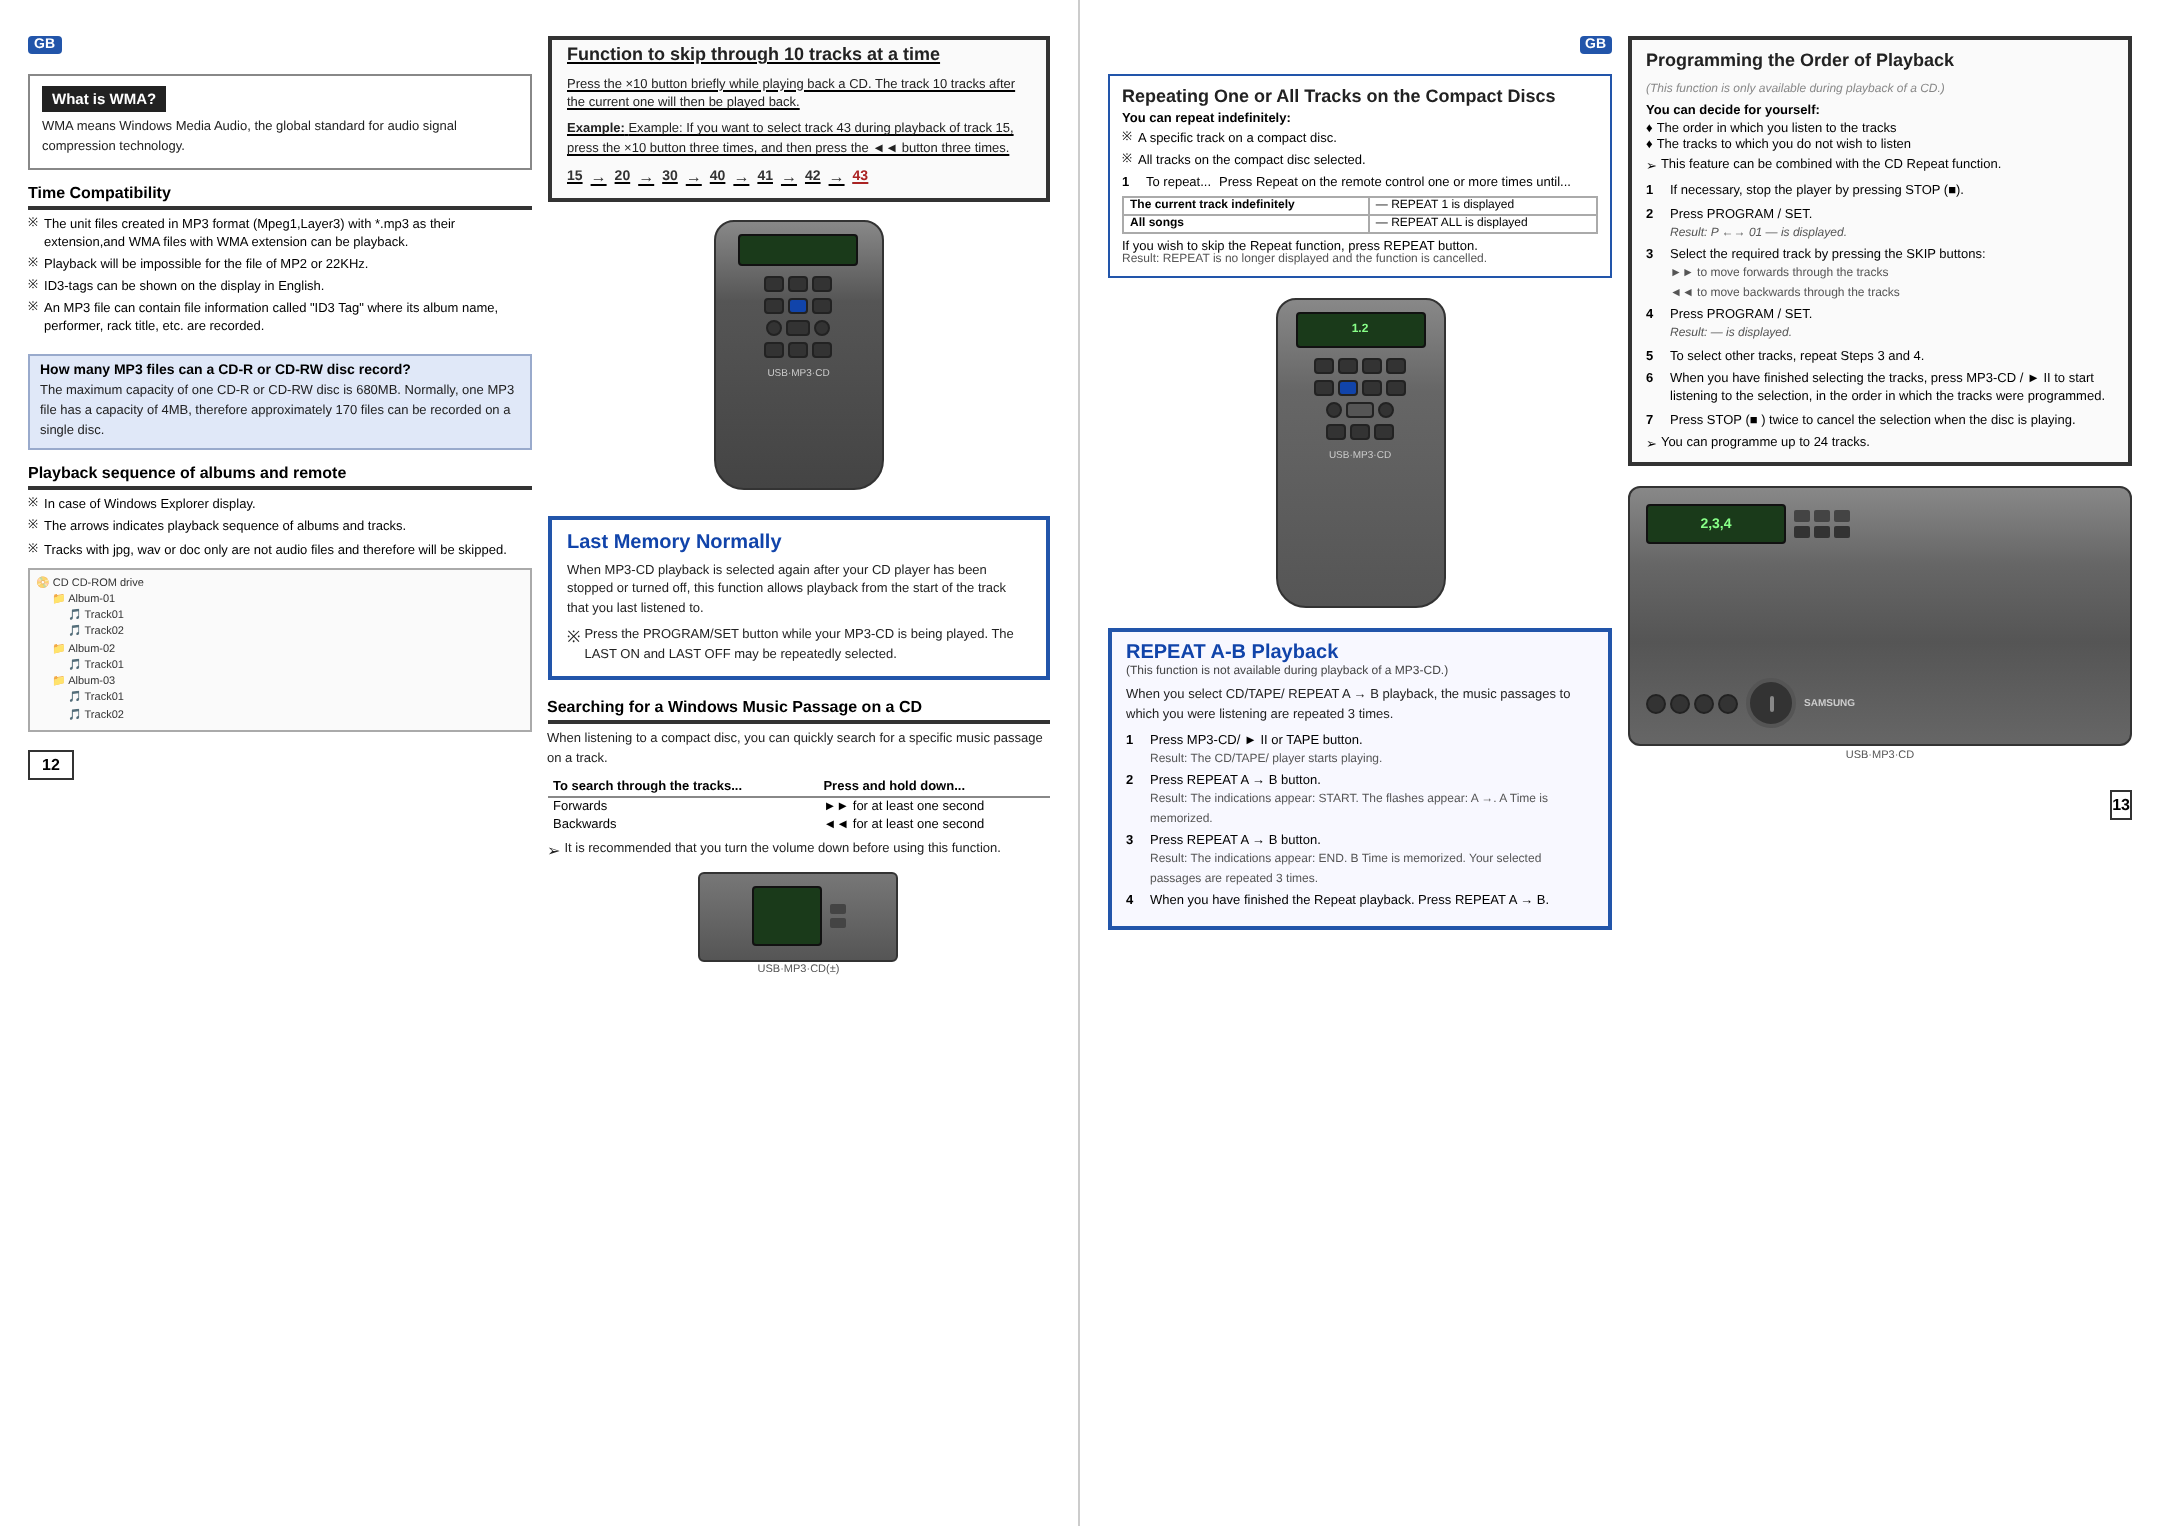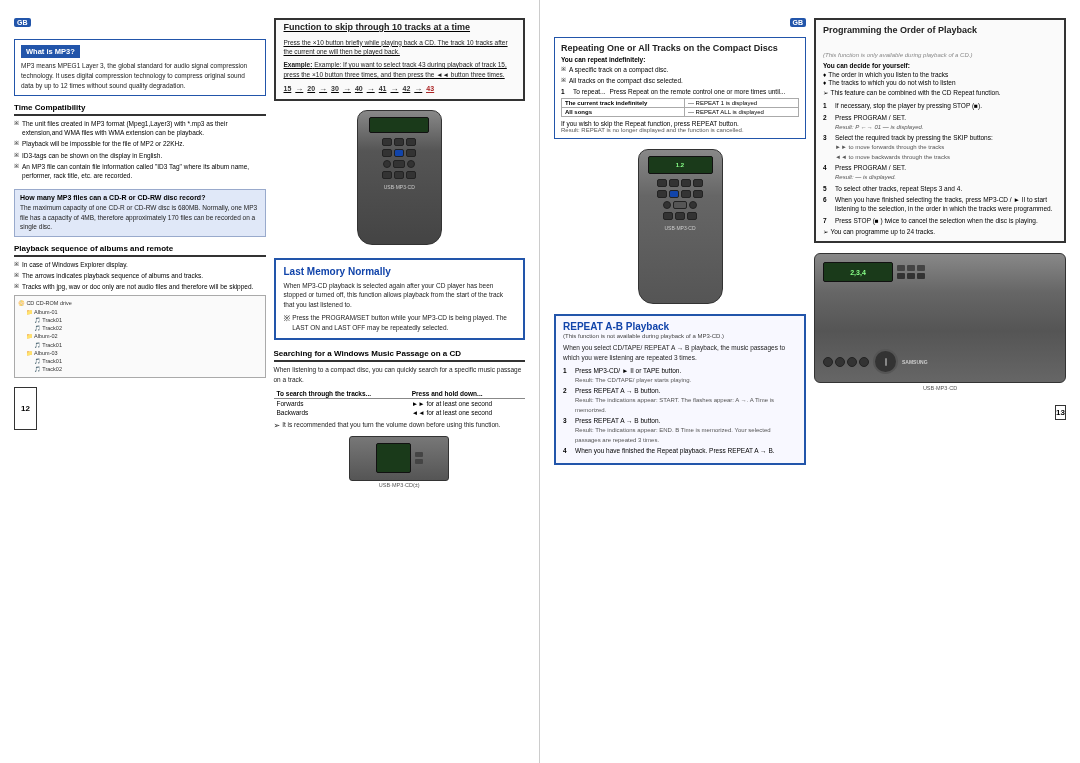--- a/index.html
+++ b/index.html
@@ -219,21 +219,21 @@
     
     .prog-box {
       border: 2px solid #333;
       padding: 5px 7px;
       background: #fafafa;
     }
     .prog-title {
       font-size: 9px;
       font-weight: bold;
       color: #222;
-      margin-bottom: 17px;
+      margin-bottom: 7px;
     }
     .prog-subtitle {
       font-size: 6px;
       color: #888;
       font-style: italic;
       margin-bottom: 4px;
     }
 
     
     .remote-control {
@@ -302,25 +302,25 @@
 
   <div class="left-page">
     <div class="two-col" style="flex:1; align-items:flex-start;">
 
       <div class="col">
 
         <div style="display:flex; align-items:center; gap:4px; margin-bottom:2px;">
           <div class="gb-badge">GB</div>
         </div>
 
-
-        <div class="section-box" style="border-color:#2255aa; margin-top:2px;">
-          <div class="section-title" style="background:#2255aa;">What is MP3?</div>
-          <div class="section-text">MP3 means MPEG1 Layer 3, the global standard for audio signal compression technology. It uses digital compression technology to compress original sound data by up to 12 times without sound quality degradation.</div>
-        </div>
+        <div class="section-box">
+          <div class="section-title">What is WMA?</div>
+          <div class="section-text">WMA means Windows Media Audio, the global standard for audio signal compression technology.</div>
+        </div>
+
 
         <div style="margin-top:2px;">
           <div style="font-size:8px; font-weight:bold; border-bottom:2px solid #333; padding-bottom:2px; margin-bottom:3px;">Time Compatibility</div>
           <div class="bullet-item">The unit files created in MP3 format (Mpeg1,Layer3) with *.mp3 as their extension,and WMA files with WMA extension can be playback.</div>
           <div class="bullet-item">Playback will be impossible for the file of MP2 or 22KHz.</div>
           <div class="bullet-item">ID3-tags can be shown on the display in English.</div>
           <div class="bullet-item">An MP3 file can contain file information called "ID3 Tag" where its album name, performer, rack title, etc. are recorded.</div>
         </div>
 
         <div style="background:#e0e8f8; border:1px solid #99aacc; padding:4px 5px; margin-top:2px;">
@@ -341,21 +341,21 @@
             <div class="tree-indent2">🎵 Track02</div>
             <div class="tree-indent">📁 Album-02</div>
             <div class="tree-indent2">🎵 Track01</div>
             <div class="tree-indent">📁 Album-03</div>
             <div class="tree-indent2">🎵 Track01</div>
             <div class="tree-indent2">🎵 Track02</div>
           </div>
         </div>
 
         <div style="margin-top:auto; display:flex; justify-content:flex-start; padding-top:4px;">
-          <div style="border:1px solid #333; padding:16px 6px; font-size:8px; font-weight:bold;">12</div>
+          <div style="border:1px solid #333; padding:2px 6px; font-size:8px; font-weight:bold;">12</div>
         </div>
       </div>
 
       <div class="col">
 
         <div class="function-box">
           <div class="function-title">Function to skip through 10 tracks at a time</div>
           <div class="section-text">Press the ×10 button briefly while playing back a CD. The track 10 tracks after the current one will then be played back.</div>
           <div class="section-text" style="margin-top:3px;">
             <span style="font-weight:bold;">Example:</span> <span>Example: If you want to select track 43 during playback of track 15, press the ×10 button three times, and then press the ◄◄ button three times.</span>

